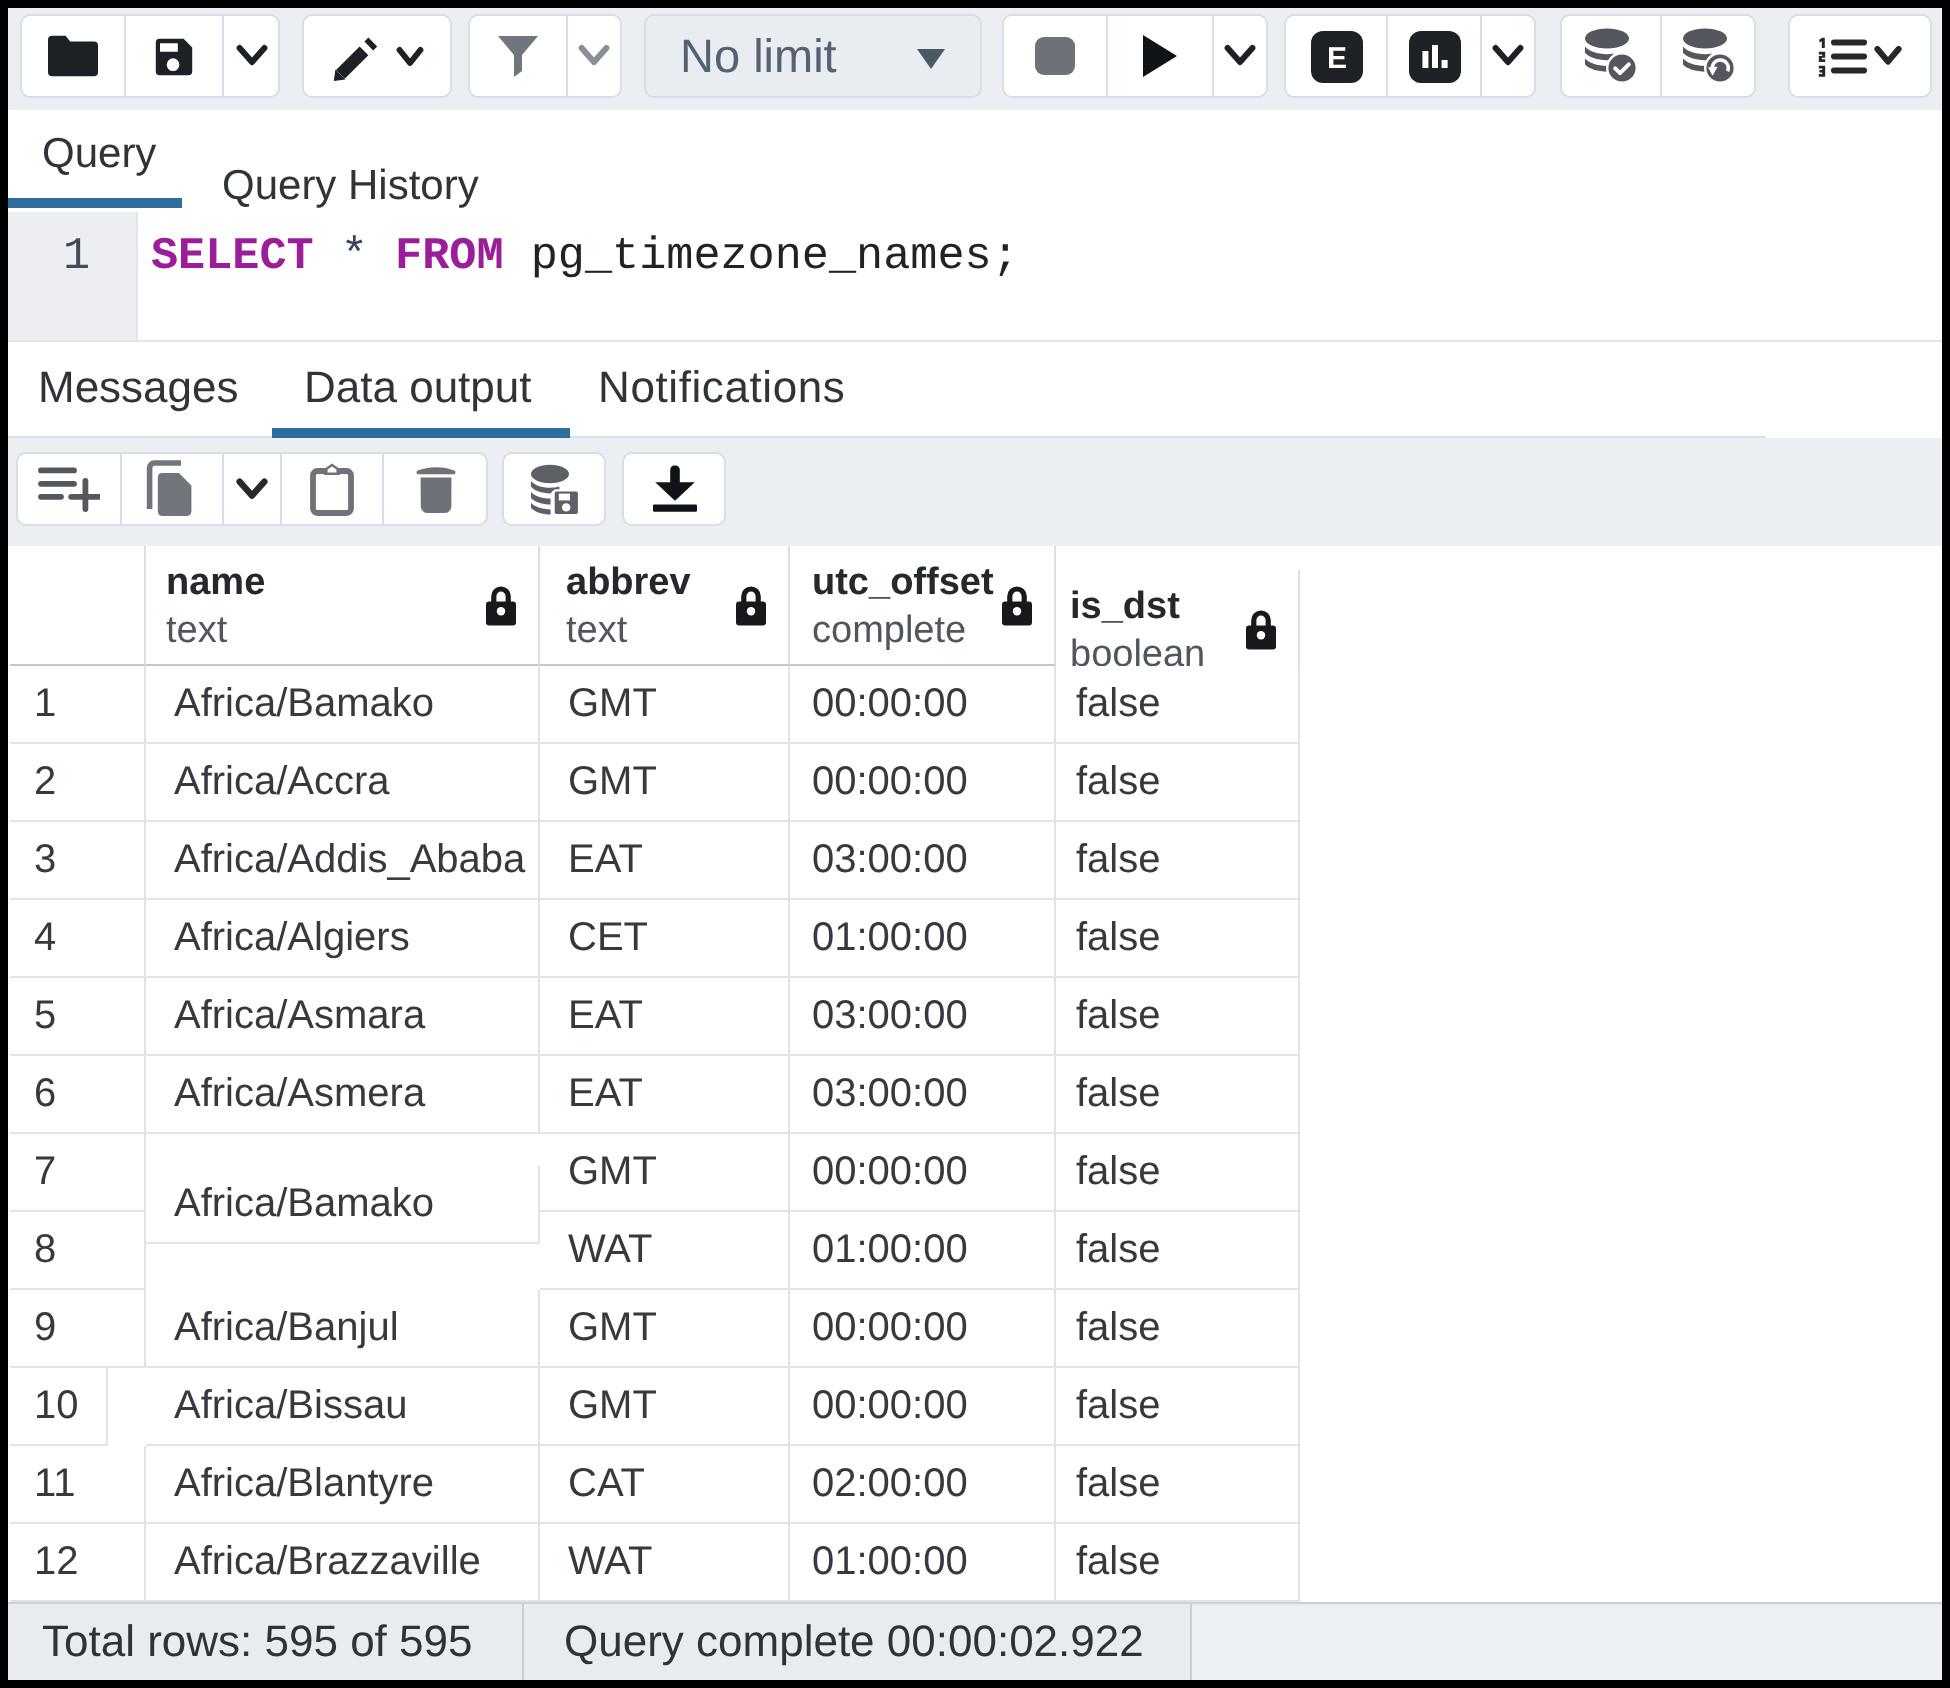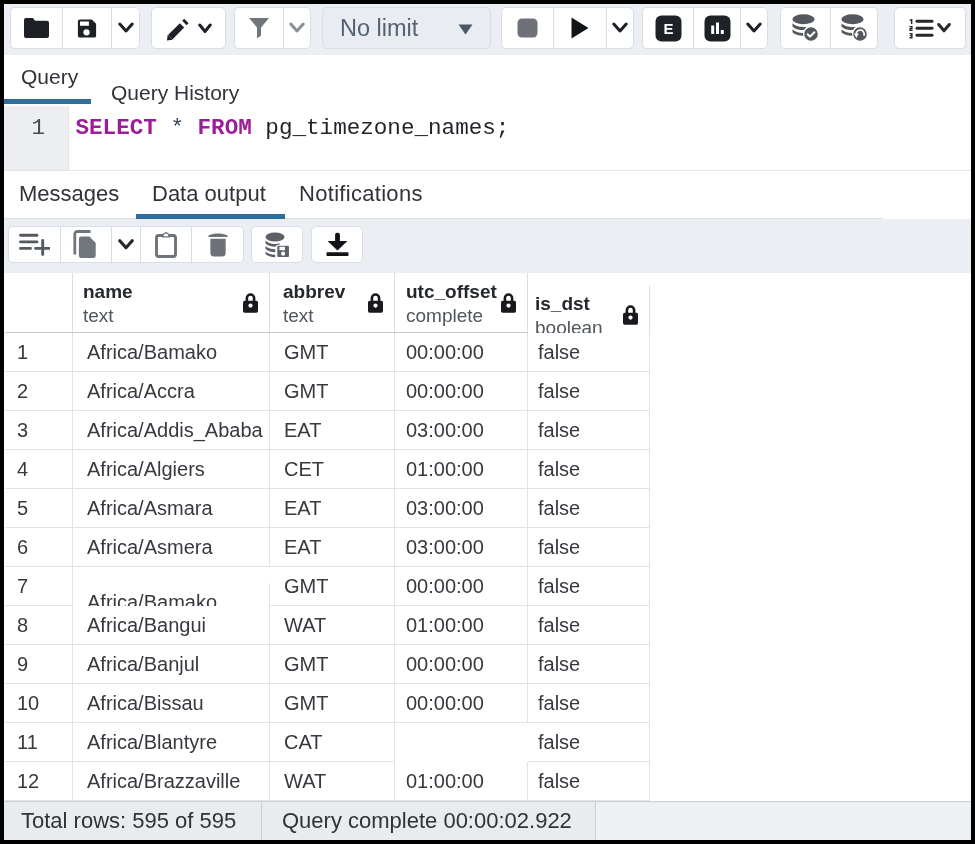--- a/index.html
+++ b/index.html
@@ -344,37 +344,37 @@
       <div class="cell" style="left:69px; top:255px; width:197px; padding-left:14px;">Africa/Asmera</div>
       <div class="cell" style="left:266px; top:255px; width:125px; padding-left:14px;">EAT</div>
       <div class="cell" style="left:391px; top:255px; width:133px; padding-left:11px;">03:00:00</div>
       <div class="cell" style="left:524px; top:255px; width:122px; padding-left:10px;">false</div>
       <div class="cell" style="left:1px; top:294px; width:68px; padding-left:12px;">7</div>
       <div class="cell" style="left:69px; top:310px; width:197px; padding-left:14px;">Africa/Bamako</div>
       <div class="cell" style="left:266px; top:294px; width:125px; padding-left:14px;">GMT</div>
       <div class="cell" style="left:391px; top:294px; width:133px; padding-left:11px;">00:00:00</div>
       <div class="cell" style="left:524px; top:294px; width:122px; padding-left:10px;">false</div>
       <div class="cell" style="left:1px; top:333px; width:68px; padding-left:12px;">8</div>
-      <div class="cell" style="left:69px; top:333px; width:197px; padding-left:14px;">Africa/Bangui</div>
       <div class="cell" style="left:266px; top:333px; width:125px; padding-left:14px;">WAT</div>
       <div class="cell" style="left:391px; top:333px; width:133px; padding-left:11px;">01:00:00</div>
       <div class="cell" style="left:524px; top:333px; width:122px; padding-left:10px;">false</div>
       <div class="cell" style="left:1px; top:372px; width:68px; padding-left:12px;">9</div>
       <div class="cell" style="left:69px; top:372px; width:197px; padding-left:14px;">Africa/Banjul</div>
       <div class="cell" style="left:266px; top:372px; width:125px; padding-left:14px;">GMT</div>
       <div class="cell" style="left:391px; top:372px; width:133px; padding-left:11px;">00:00:00</div>
       <div class="cell" style="left:524px; top:372px; width:122px; padding-left:10px;">false</div>
-      <div class="cell" style="left:1px; top:411px; width:68px; padding-left:12px;">10</div>
+      <div class="cell" style="left:1px; top:411px; width:49px; padding-left:12px;">10</div>
       <div class="cell" style="left:69px; top:411px; width:197px; padding-left:14px;">Africa/Bissau</div>
       <div class="cell" style="left:266px; top:411px; width:125px; padding-left:14px;">GMT</div>
       <div class="cell" style="left:391px; top:411px; width:133px; padding-left:11px;">00:00:00</div>
       <div class="cell" style="left:524px; top:411px; width:122px; padding-left:10px;">false</div>
       <div class="cell" style="left:1px; top:450px; width:68px; padding-left:12px;">11</div>
       <div class="cell" style="left:69px; top:450px; width:197px; padding-left:14px;">Africa/Blantyre</div>
       <div class="cell" style="left:266px; top:450px; width:125px; padding-left:14px;">CAT</div>
+      <div class="cell" style="left:391px; top:450px; width:133px; padding-left:11px;">02:00:00</div>
       <div class="cell" style="left:524px; top:450px; width:122px; padding-left:10px;">false</div>
       <div class="cell" style="left:1px; top:489px; width:68px; padding-left:12px;">12</div>
       <div class="cell" style="left:69px; top:489px; width:197px; padding-left:14px;">Africa/Brazzaville</div>
       <div class="cell" style="left:266px; top:489px; width:125px; padding-left:14px;">WAT</div>
       <div class="cell" style="left:391px; top:489px; width:133px; padding-left:11px;">01:00:00</div>
       <div class="cell" style="left:524px; top:489px; width:122px; padding-left:10px;">false</div>
     </div>
 
   <div class="status">
     <div class="sect" style="left:17px;">Total rows: 595 of 595</div>

